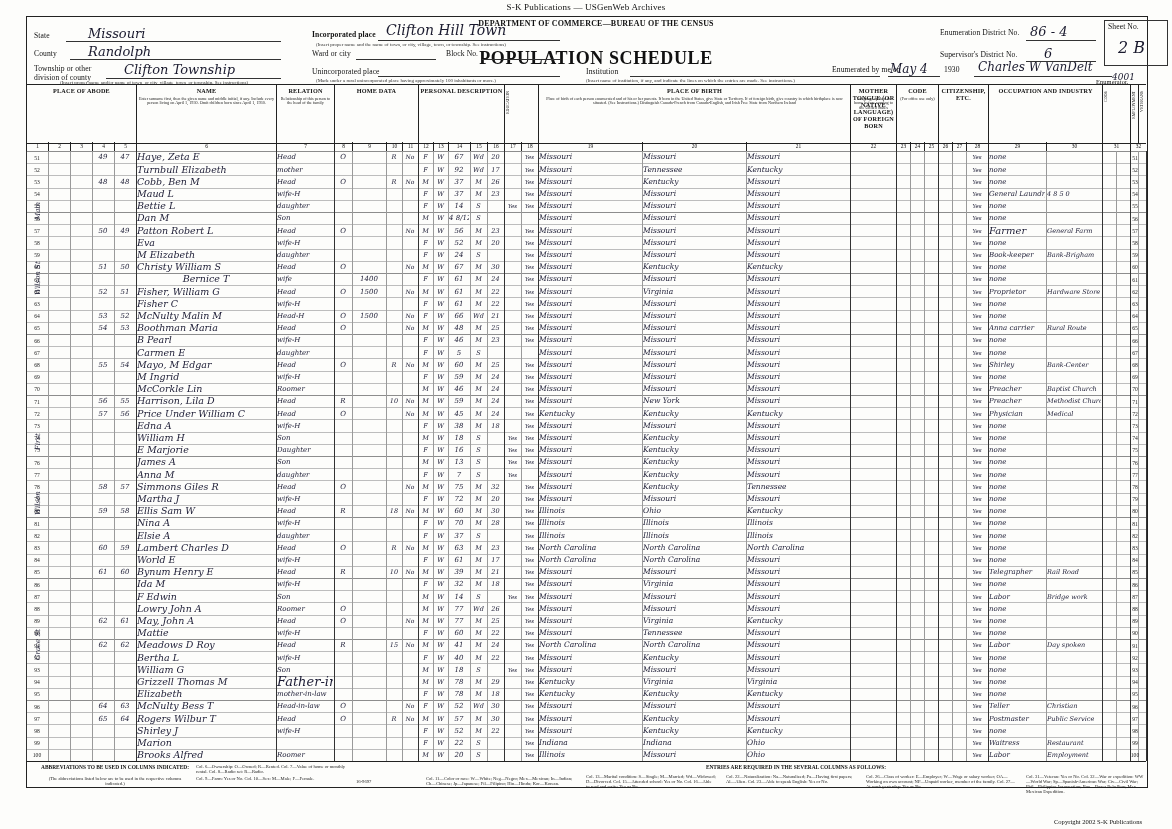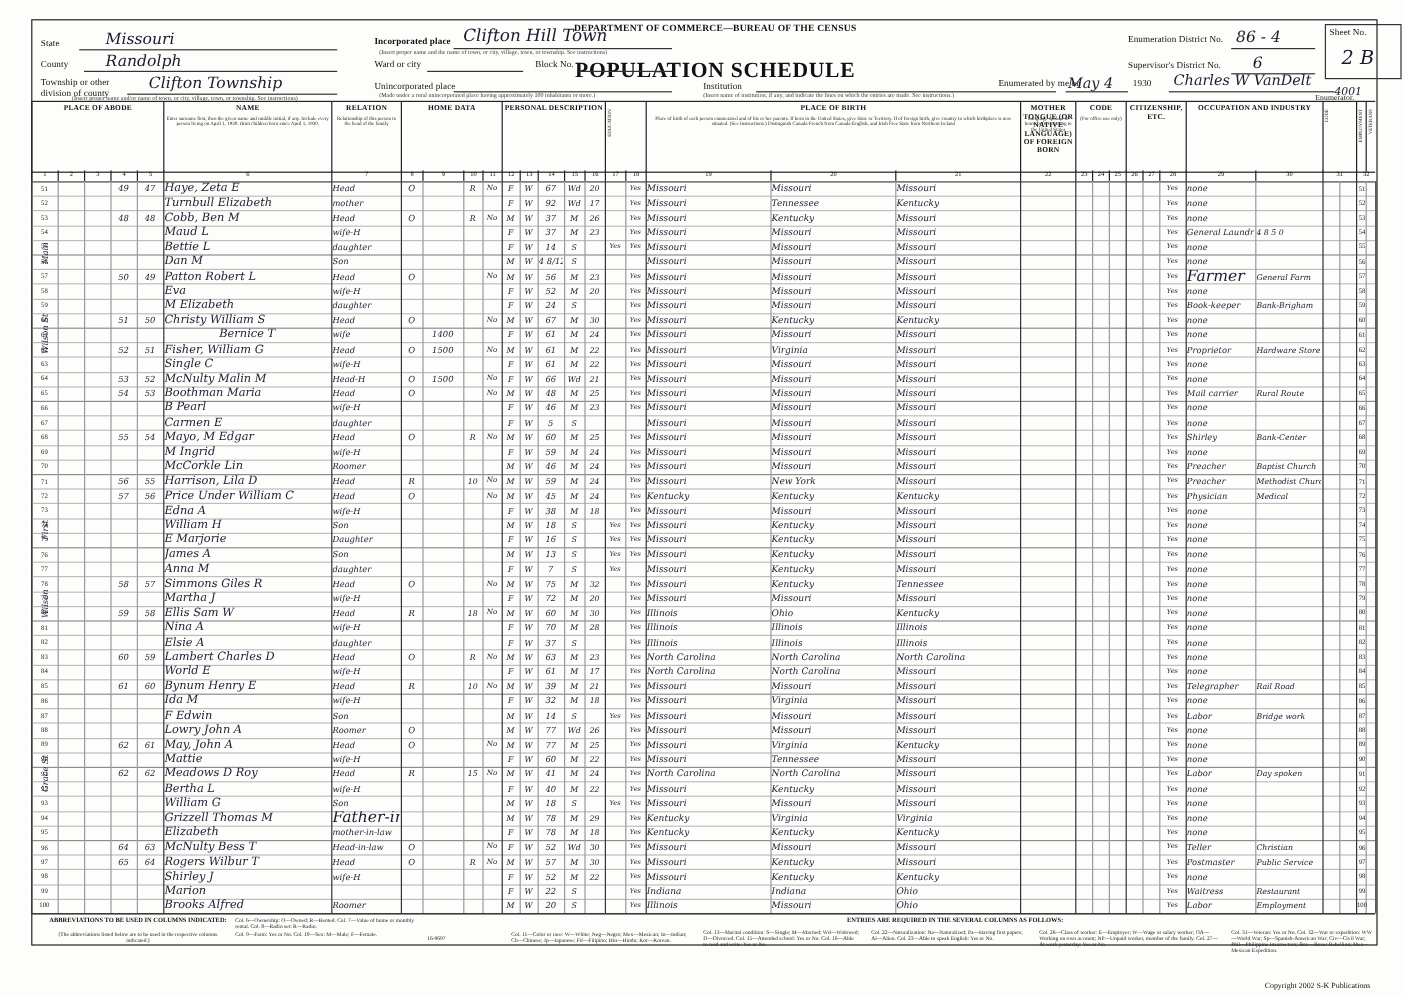--- a/index.html
+++ b/index.html
@@ -54,20 +54,23 @@
   .foot-b{position:absolute;font-size:5.4px;font-weight:bold;}
   .copyright{position:absolute;right:30px;bottom:4px;font-size:6.6px;}
 
   .sidelabel{position:absolute;font-family:"DejaVu Serif",serif;font-style:italic;font-size:7px;color:#1b1b34;writing-mode:vertical-rl;transform:rotate(180deg);}
 </style>
 </head>
 <body>
 
 <div class="sheet">
 
+  <div class="topbar">
+    <span>S-K Publications — USGenWeb Archives</span>
+  </div>
 
   <div class="frame"></div>
 
   <div class="hdr">
 
     <div class="hdr-center">
       <div class="l1"></div>
       <div class="l2">DEPARTMENT OF COMMERCE—BUREAU OF THE CENSUS</div>
       <div class="l4">POPULATION SCHEDULE</div>
     </div>
@@ -407,21 +410,21 @@
       <div class="cell" style="left: 393px; top: 73.6px; width: 13px; height: 12.2px; line-height: 12.2px; font-size: 6.5px; text-align: center;">M</div>
       <div class="cell" style="left: 408px; top: 73.6px; width: 13px; height: 12.2px; line-height: 12.2px; font-size: 6.5px; text-align: center;">W</div>
       <div class="cell" style="left: 423px; top: 73.6px; width: 20px; height: 12.2px; line-height: 12.2px; font-size: 7px; text-align: center;">56</div>
       <div class="cell" style="left: 445px; top: 73.6px; width: 15px; height: 12.2px; line-height: 12.2px; font-size: 6.5px; text-align: center;">M</div>
       <div class="cell" style="left: 462px; top: 73.6px; width: 15px; height: 12.2px; line-height: 12.2px; font-size: 6.5px; text-align: center;">23</div>
       <div class="cell" style="left: 496px; top: 73.6px; width: 15px; height: 12.2px; line-height: 12.2px; font-size: 5.5px; text-align: center;">Yes</div>
       <div class="cell" style="left: 513px; top: 73.6px; width: 102px; height: 12.2px; line-height: 12.2px; font-size: 7.5px; text-align: left;">Missouri</div>
       <div class="cell" style="left: 617px; top: 73.6px; width: 102px; height: 12.2px; line-height: 12.2px; font-size: 7.5px; text-align: left;">Missouri</div>
       <div class="cell" style="left: 721px; top: 73.6px; width: 102px; height: 12.2px; line-height: 12.2px; font-size: 7.5px; text-align: left;">Missouri</div>
       <div class="cell" style="left: 941px; top: 73.6px; width: 20px; height: 12.2px; line-height: 12.2px; font-size: 5.5px; text-align: center;">Yes</div>
-      <div class="cell" style="left: 963px; top: 73.6px; width: 56px; height: 12.2px; line-height: 12.2px; font-size: 13px; text-align: left;">Farmer</div>
+      <div class="cell" style="left: 963px; top: 73.6px; width: 56px; height: 12.2px; line-height: 12.2px; font-size: 10px; text-align: left;">Farmer</div>
       <div class="cell" style="left: 1021px; top: 73.6px; width: 54px; height: 12.2px; line-height: 12.2px; font-size: 6.5px; text-align: left;">General Farm</div>
       <div class="rowno" style="left: 0px; top: 86px; line-height: 12.2px; height: 12.2px;">58</div>
       <div class="rowno" style="left: 1098px; top: 86px; line-height: 12.2px; height: 12.2px; width: 22px;">58</div>
       <div class="cell" style="left: 111px; top: 85.8px; width: 138px; height: 12.2px; line-height: 12.2px; font-size: 9.5px; text-align: left;">Eva</div>
       <div class="cell" style="left: 251px; top: 85.8px; width: 56px; height: 12.2px; line-height: 12.2px; font-size: 7px; text-align: left;">wife-H</div>
       <div class="cell" style="left: 393px; top: 85.8px; width: 13px; height: 12.2px; line-height: 12.2px; font-size: 6.5px; text-align: center;">F</div>
       <div class="cell" style="left: 408px; top: 85.8px; width: 13px; height: 12.2px; line-height: 12.2px; font-size: 6.5px; text-align: center;">W</div>
       <div class="cell" style="left: 423px; top: 85.8px; width: 20px; height: 12.2px; line-height: 12.2px; font-size: 7px; text-align: center;">52</div>
       <div class="cell" style="left: 445px; top: 85.8px; width: 15px; height: 12.2px; line-height: 12.2px; font-size: 6.5px; text-align: center;">M</div>
       <div class="cell" style="left: 462px; top: 85.8px; width: 15px; height: 12.2px; line-height: 12.2px; font-size: 6.5px; text-align: center;">20</div>
@@ -497,21 +500,21 @@
       <div class="cell" style="left: 462px; top: 134.6px; width: 15px; height: 12.2px; line-height: 12.2px; font-size: 6.5px; text-align: center;">22</div>
       <div class="cell" style="left: 496px; top: 134.6px; width: 15px; height: 12.2px; line-height: 12.2px; font-size: 5.5px; text-align: center;">Yes</div>
       <div class="cell" style="left: 513px; top: 134.6px; width: 102px; height: 12.2px; line-height: 12.2px; font-size: 7.5px; text-align: left;">Missouri</div>
       <div class="cell" style="left: 617px; top: 134.6px; width: 102px; height: 12.2px; line-height: 12.2px; font-size: 7.5px; text-align: left;">Virginia</div>
       <div class="cell" style="left: 721px; top: 134.6px; width: 102px; height: 12.2px; line-height: 12.2px; font-size: 7.5px; text-align: left;">Missouri</div>
       <div class="cell" style="left: 941px; top: 134.6px; width: 20px; height: 12.2px; line-height: 12.2px; font-size: 5.5px; text-align: center;">Yes</div>
       <div class="cell" style="left: 963px; top: 134.6px; width: 56px; height: 12.2px; line-height: 12.2px; font-size: 7px; text-align: left;">Proprietor</div>
       <div class="cell" style="left: 1021px; top: 134.6px; width: 54px; height: 12.2px; line-height: 12.2px; font-size: 6.5px; text-align: left;">Hardware Store</div>
       <div class="rowno" style="left: 0px; top: 147px; line-height: 12.2px; height: 12.2px;">63</div>
       <div class="rowno" style="left: 1098px; top: 147px; line-height: 12.2px; height: 12.2px; width: 22px;">63</div>
-      <div class="cell" style="left: 111px; top: 146.8px; width: 138px; height: 12.2px; line-height: 12.2px; font-size: 9.5px; text-align: left;">Single C</div>
+      <div class="cell" style="left: 111px; top: 146.8px; width: 138px; height: 12.2px; line-height: 12.2px; font-size: 9.5px; text-align: left;">Fisher C</div>
       <div class="cell" style="left: 251px; top: 146.8px; width: 56px; height: 12.2px; line-height: 12.2px; font-size: 7px; text-align: left;">wife-H</div>
       <div class="cell" style="left: 393px; top: 146.8px; width: 13px; height: 12.2px; line-height: 12.2px; font-size: 6.5px; text-align: center;">F</div>
       <div class="cell" style="left: 408px; top: 146.8px; width: 13px; height: 12.2px; line-height: 12.2px; font-size: 6.5px; text-align: center;">W</div>
       <div class="cell" style="left: 423px; top: 146.8px; width: 20px; height: 12.2px; line-height: 12.2px; font-size: 7px; text-align: center;">61</div>
       <div class="cell" style="left: 445px; top: 146.8px; width: 15px; height: 12.2px; line-height: 12.2px; font-size: 6.5px; text-align: center;">M</div>
       <div class="cell" style="left: 462px; top: 146.8px; width: 15px; height: 12.2px; line-height: 12.2px; font-size: 6.5px; text-align: center;">22</div>
       <div class="cell" style="left: 496px; top: 146.8px; width: 15px; height: 12.2px; line-height: 12.2px; font-size: 5.5px; text-align: center;">Yes</div>
       <div class="cell" style="left: 513px; top: 146.8px; width: 102px; height: 12.2px; line-height: 12.2px; font-size: 7.5px; text-align: left;">Missouri</div>
       <div class="cell" style="left: 617px; top: 146.8px; width: 102px; height: 12.2px; line-height: 12.2px; font-size: 7.5px; text-align: left;">Missouri</div>
       <div class="cell" style="left: 721px; top: 146.8px; width: 102px; height: 12.2px; line-height: 12.2px; font-size: 7.5px; text-align: left;">Missouri</div>
@@ -548,21 +551,21 @@
       <div class="cell" style="left: 393px; top: 171.2px; width: 13px; height: 12.2px; line-height: 12.2px; font-size: 6.5px; text-align: center;">M</div>
       <div class="cell" style="left: 408px; top: 171.2px; width: 13px; height: 12.2px; line-height: 12.2px; font-size: 6.5px; text-align: center;">W</div>
       <div class="cell" style="left: 423px; top: 171.2px; width: 20px; height: 12.2px; line-height: 12.2px; font-size: 7px; text-align: center;">48</div>
       <div class="cell" style="left: 445px; top: 171.2px; width: 15px; height: 12.2px; line-height: 12.2px; font-size: 6.5px; text-align: center;">M</div>
       <div class="cell" style="left: 462px; top: 171.2px; width: 15px; height: 12.2px; line-height: 12.2px; font-size: 6.5px; text-align: center;">25</div>
       <div class="cell" style="left: 496px; top: 171.2px; width: 15px; height: 12.2px; line-height: 12.2px; font-size: 5.5px; text-align: center;">Yes</div>
       <div class="cell" style="left: 513px; top: 171.2px; width: 102px; height: 12.2px; line-height: 12.2px; font-size: 7.5px; text-align: left;">Missouri</div>
       <div class="cell" style="left: 617px; top: 171.2px; width: 102px; height: 12.2px; line-height: 12.2px; font-size: 7.5px; text-align: left;">Missouri</div>
       <div class="cell" style="left: 721px; top: 171.2px; width: 102px; height: 12.2px; line-height: 12.2px; font-size: 7.5px; text-align: left;">Missouri</div>
       <div class="cell" style="left: 941px; top: 171.2px; width: 20px; height: 12.2px; line-height: 12.2px; font-size: 5.5px; text-align: center;">Yes</div>
-      <div class="cell" style="left: 963px; top: 171.2px; width: 56px; height: 12.2px; line-height: 12.2px; font-size: 7px; text-align: left;">Mail carrier</div>
+      <div class="cell" style="left: 963px; top: 171.2px; width: 56px; height: 12.2px; line-height: 12.2px; font-size: 7px; text-align: left;">Anna carrier</div>
       <div class="cell" style="left: 1021px; top: 171.2px; width: 54px; height: 12.2px; line-height: 12.2px; font-size: 6.5px; text-align: left;">Rural Route</div>
       <div class="rowno" style="left: 0px; top: 183.6px; line-height: 12.2px; height: 12.2px;">66</div>
       <div class="rowno" style="left: 1098px; top: 183.6px; line-height: 12.2px; height: 12.2px; width: 22px;">66</div>
       <div class="cell" style="left: 111px; top: 183.4px; width: 138px; height: 12.2px; line-height: 12.2px; font-size: 9.5px; text-align: left;">B Pearl</div>
       <div class="cell" style="left: 251px; top: 183.4px; width: 56px; height: 12.2px; line-height: 12.2px; font-size: 7px; text-align: left;">wife-H</div>
       <div class="cell" style="left: 393px; top: 183.4px; width: 13px; height: 12.2px; line-height: 12.2px; font-size: 6.5px; text-align: center;">F</div>
       <div class="cell" style="left: 408px; top: 183.4px; width: 13px; height: 12.2px; line-height: 12.2px; font-size: 6.5px; text-align: center;">W</div>
       <div class="cell" style="left: 423px; top: 183.4px; width: 20px; height: 12.2px; line-height: 12.2px; font-size: 7px; text-align: center;">46</div>
       <div class="cell" style="left: 445px; top: 183.4px; width: 15px; height: 12.2px; line-height: 12.2px; font-size: 6.5px; text-align: center;">M</div>
       <div class="cell" style="left: 462px; top: 183.4px; width: 15px; height: 12.2px; line-height: 12.2px; font-size: 6.5px; text-align: center;">23</div>

